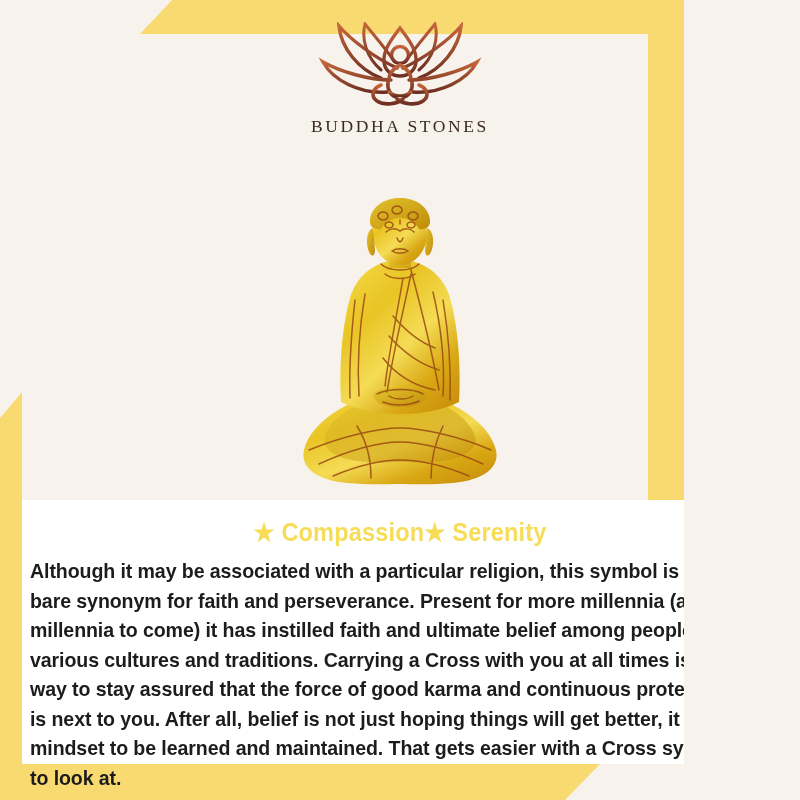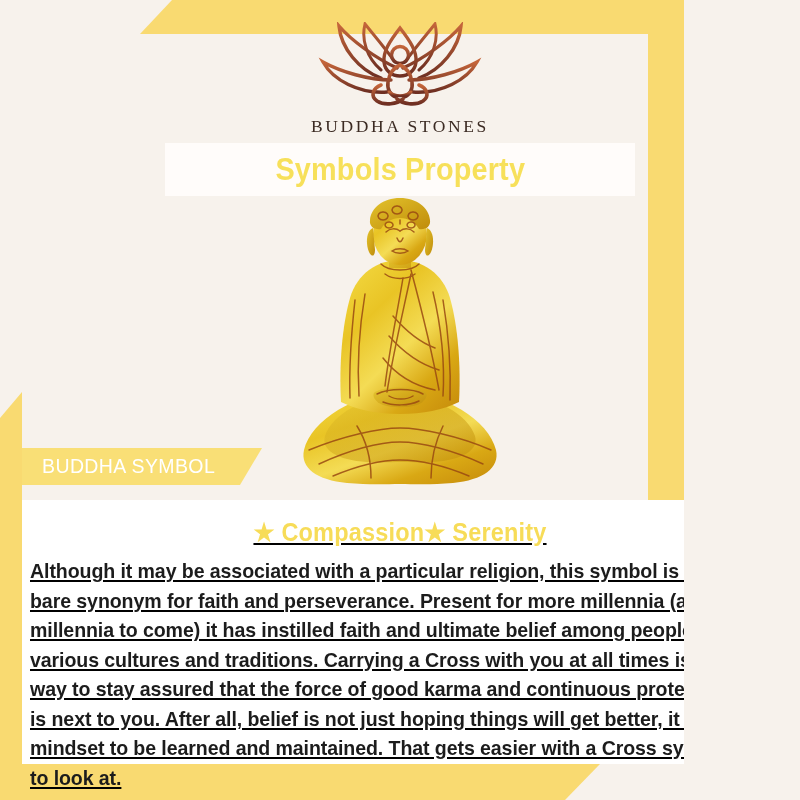--- a/index.html
+++ b/index.html
@@ -116,21 +116,20 @@
     letter-spacing: 0.4px;
     font-weight: 400;
   }
 
   
   .panel {
     position: absolute;
     left: 22px; top: 500px;
     width: 756px; height: 264px;
     background: #ffffff;
-    text-decoration: underline;
   }
 
   .subtitle {
     margin: 18px 0 0 0;
     text-align: center;
     font-family: "Liberation Sans Narrow", "Liberation Sans", sans-serif;
     font-weight: bold;
     font-size: 25px;
     color: #f7dc58;
     letter-spacing: 0.2px;
@@ -186,23 +185,20 @@
           <path d="M85 43 C92 46 96 53 97 60 C98 67 95 73 89 75" stroke-width="3.6"></path>
           <path d="M66 63 C58 66 55 74 62 79 C70 84 82 82 88 77" stroke-width="3.6"></path>
           <path d="M104 63 C112 66 115 74 108 79 C100 84 88 82 82 77" stroke-width="3.6"></path>
           <path d="M74 70 C80 75 90 75 96 70" stroke-width="3"></path>
         </g>
       </svg>
     </span>
     <div class="logo-word">BUDDHA STONES</div>
   </div>
 
-  <div class="title-band">
-    <span class="title-text">Symbols Property</span>
-  </div>
 
   <div class="art-wrap">
     <svg width="215" height="296" viewBox="0 0 215 296" xmlns="http://www.w3.org/2000/svg">
       <defs>
         <linearGradient id="gold" x1="0.15" y1="0" x2="0.9" y2="1">
           <stop offset="0%" stop-color="#f2d73f"></stop>
           <stop offset="28%" stop-color="#e9c425"></stop>
           <stop offset="55%" stop-color="#f4dc55"></stop>
           <stop offset="78%" stop-color="#d9a814"></stop>
           <stop offset="100%" stop-color="#c98f0c"></stop>
@@ -267,22 +263,19 @@
 
         <path d="M16 254 C50 240 86 232 107 232 C128 232 166 240 198 254"></path>
         <path d="M26 268 C56 254 86 246 107 246 C128 246 160 254 190 268"></path>
         <path d="M40 280 C64 270 88 264 107 264 C126 264 152 270 176 280"></path>
         <path d="M64 230 C74 246 78 262 78 282"></path>
         <path d="M150 230 C142 246 138 262 138 282"></path>
       </g>
     </svg>
   </div>
 
-  <div class="tag">
-    <span class="tag-text">BUDDHA SYMBOL</span>
-  </div>
 
   <div class="panel">
     <div class="subtitle">★ Compassion★ Serenity</div>
     <div class="body-copy">Although it may be associated with a particular religion, this symbol is the bare synonym for faith and perseverance. Present for more millennia (and millennia to come) it has instilled faith and ultimate belief among people of various cultures and traditions. Carrying a Cross with you at all times is the way to stay assured that the force of good karma and continuous protection is next to you. After all, belief is not just hoping things will get better, it is a mindset to be learned and maintained. That gets easier with a Cross symbol to look at.</div>
   </div>
 
 </div>
 
 </body></html>

